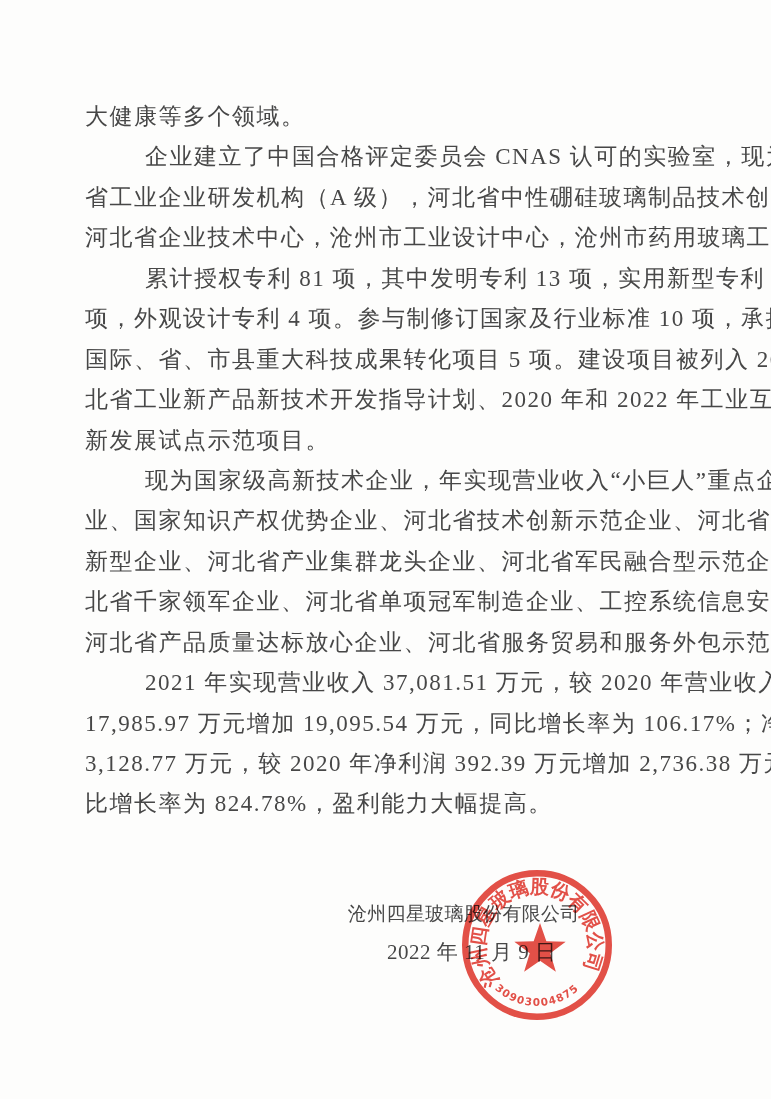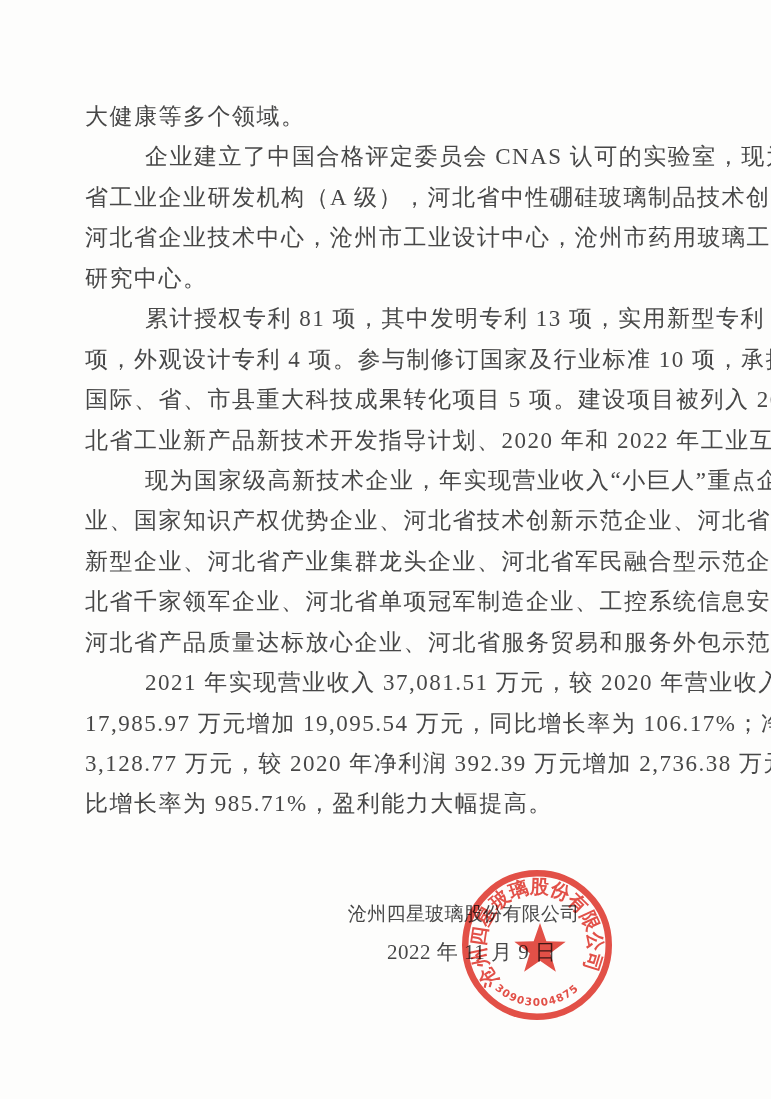--- a/index.html
+++ b/index.html
@@ -78,34 +78,34 @@
 </head>
 <body>
 
 <div class="page">
 
   <div class="document-body">
       <div class="line last">大健康等多个领域。</div>
       <div class="line indent">企业建立了中国合格评定委员会 CNAS 认可的实验室，现为河北</div>
       <div class="line">省工业企业研发机构（A 级），河北省中性硼硅玻璃制品技术创新中心，</div>
       <div class="line">河北省企业技术中心，沧州市工业设计中心，沧州市药用玻璃工程技术</div>
-      <div class="line last">研究中心。</div>
       <div class="line indent">累计授权专利 81 项，其中发明专利 13 项，实用新型专利 64</div>
       <div class="line">项，外观设计专利 4 项。参与制修订国家及行业标准 10 项，承担建设了</div>
       <div class="line">国际、省、市县重大科技成果转化项目 5 项。建设项目被列入 2018 年河</div>
       <div class="line">北省工业新产品新技术开发指导计划、2020 年和 2022 年工业互联网创</div>
+      <div class="line last">新发展试点示范项目。</div>
       <div class="line indent">现为国家级高新技术企业，年实现营业收入“小巨人”重点企</div>
       <div class="line">业、国家知识产权优势企业、河北省技术创新示范企业、河北省科技创</div>
       <div class="line">新型企业、河北省产业集群龙头企业、河北省军民融合型示范企业、河</div>
       <div class="line">北省千家领军企业、河北省单项冠军制造企业、工控系统信息安全试点、</div>
       <div class="line">河北省产品质量达标放心企业、河北省服务贸易和服务外包示范企业等。</div>
       <div class="line indent">2021 年实现营业收入 37,081.51 万元，较 2020 年营业收入</div>
       <div class="line">17,985.97 万元增加 19,095.54 万元，同比增长率为 106.17%；净利润</div>
       <div class="line">3,128.77 万元，较 2020 年净利润 392.39 万元增加 2,736.38 万元，同</div>
-      <div class="line last">比增长率为 985.71%，盈利能力大幅提高。</div>
+      <div class="line last">比增长率为 824.78%，盈利能力大幅提高。</div>
     </div>
 
   <div class="signature-company">沧州四星玻璃股份有限公司</div>
 
   <div class="signature-date">2022 年 11 月 9 日</div>
 
   <svg class="seal" viewBox="-85 -85 170 170" xmlns="http://www.w3.org/2000/svg">
     <defs>
       <path id="ringTextPath" d="M -42.6 29.8 A 52 52 0 1 1 42.6 29.8"></path>
       <path id="numberPath" d="M -45 41.2 A 61 61 0 0 0 45 41.2"></path>

